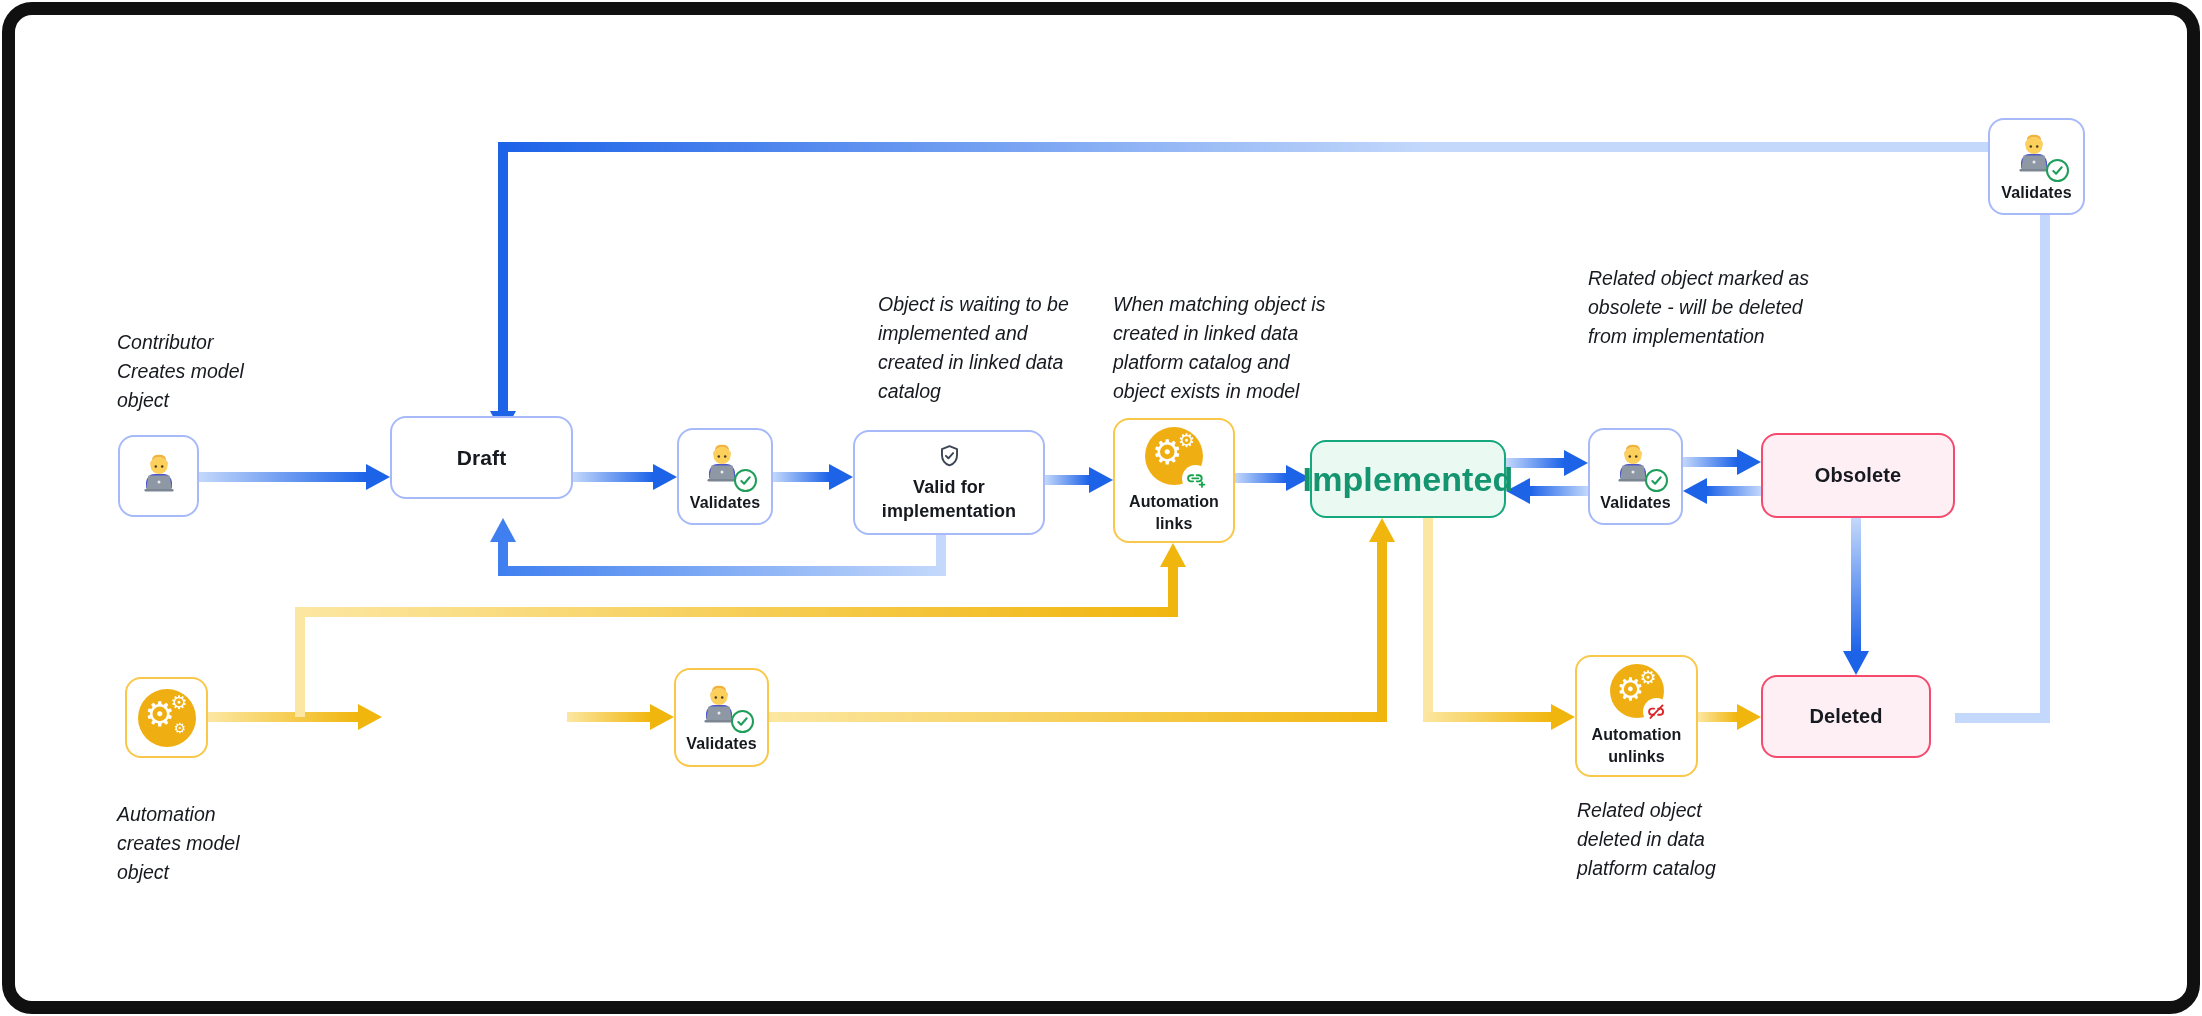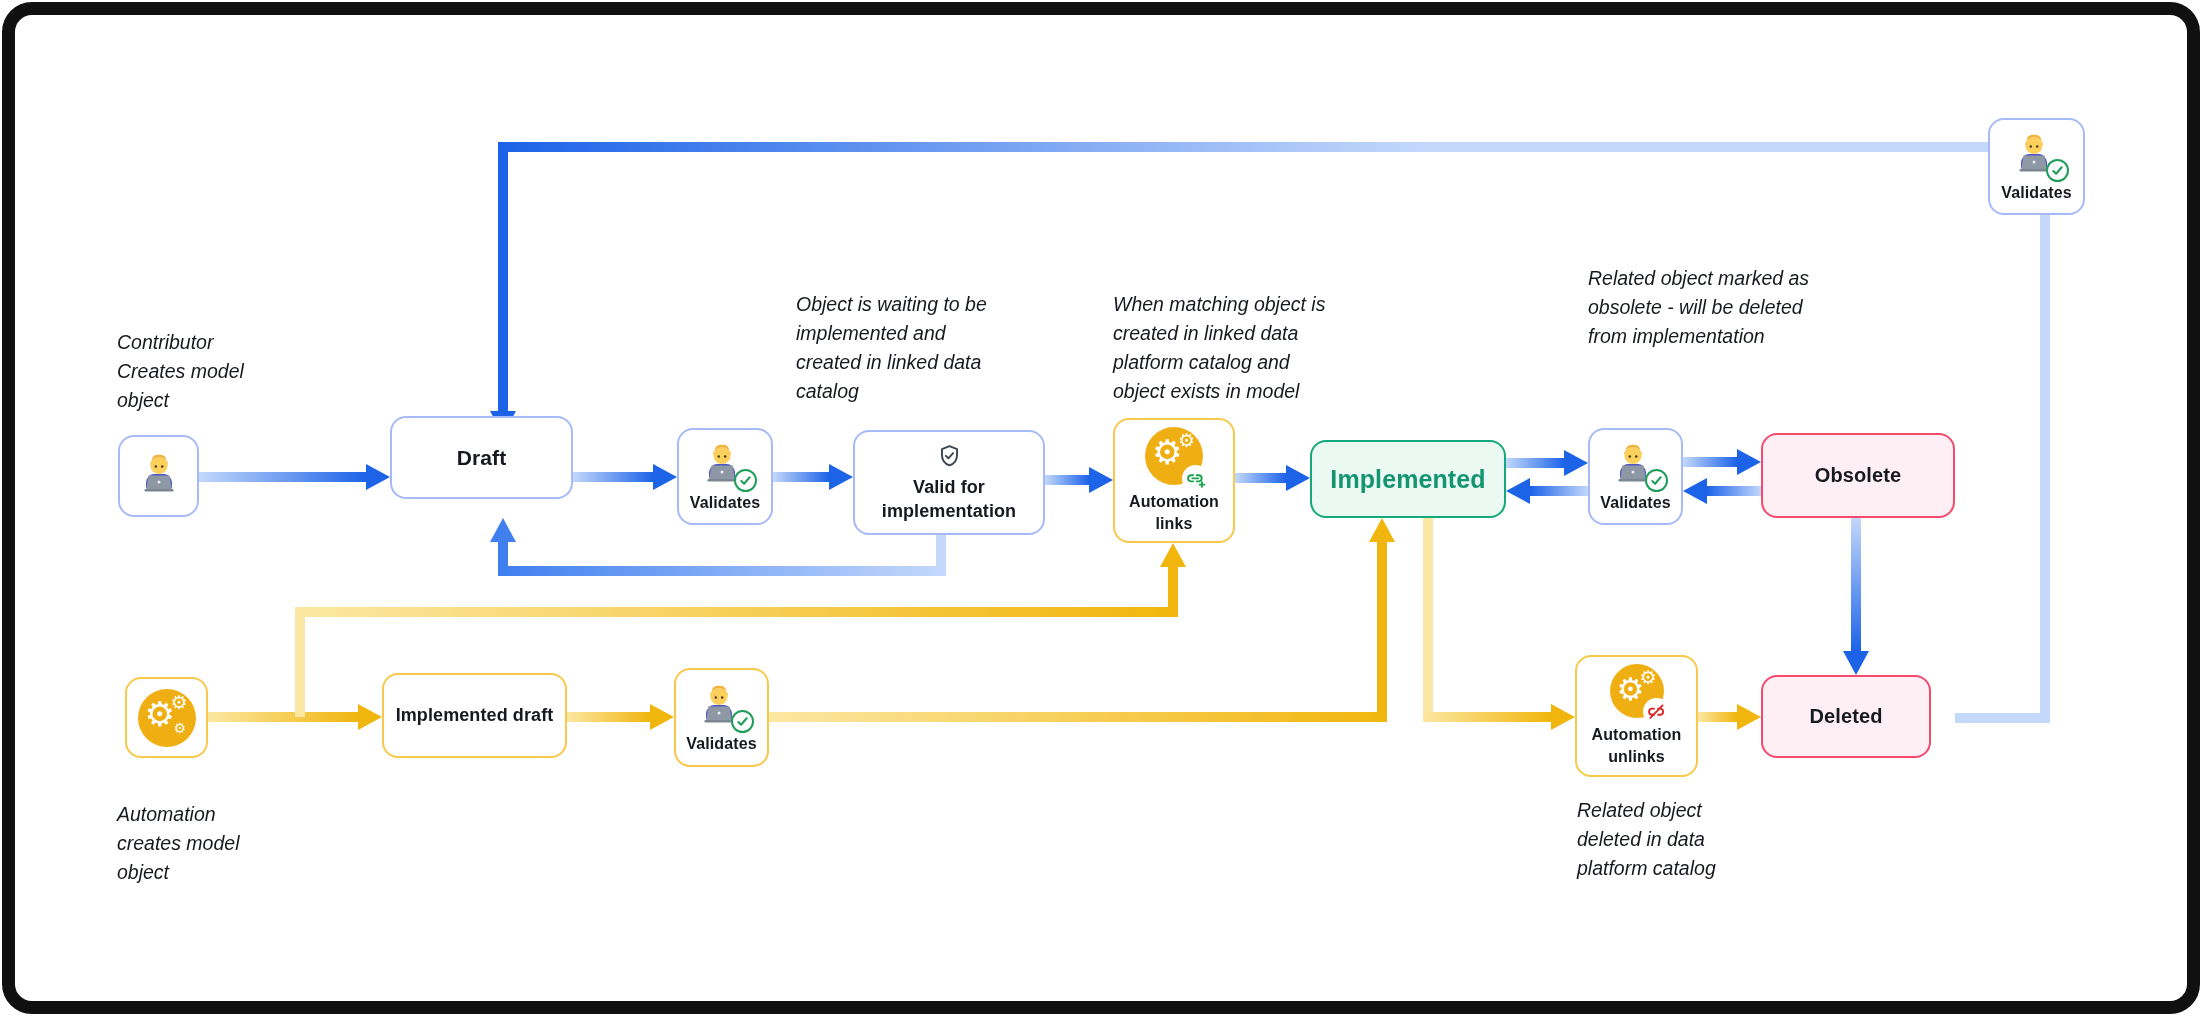--- a/index.html
+++ b/index.html
@@ -36,21 +36,21 @@
   .node{position:absolute;background:#fff;border:2px solid var(--blue-border);border-radius:16px;box-sizing:border-box;
         display:flex;flex-direction:column;align-items:center;justify-content:center;z-index:5;}
   .node.yb{border-color:var(--yellow-border);}
   .node.green{border:2.5px solid var(--green-border);background:var(--green-bg);}
   .node.pink{border:2.5px solid var(--pink-border);background:var(--pink-bg);}
   .nlabel{font-weight:700;color:var(--ink);text-align:center;white-space:pre-line;letter-spacing:.1px;}
   .lbl-draft{font-size:21px;}
   .lbl-validates{font-size:16px;margin-top:4px;}
   .lbl-valid{font-size:18px;line-height:24px;margin-top:5px;}
   .lbl-auto{font-size:16px;line-height:22px;margin-top:6px;}
-  .lbl-impl{font-size:25px;color:var(--green-text);}
+  .lbl-impl{font-size:34px;color:var(--green-text);}
   .lbl-state{font-size:20px;}
   .lbl-idraft{font-size:18px;}
   
   .person-wrap{position:relative;width:52px;height:48px;}
   .badge{position:absolute;right:-6px;bottom:-2px;width:23px;height:23px;border-radius:50%;background:#fff;
          border:2.5px solid var(--check-green);box-sizing:border-box;display:flex;align-items:center;justify-content:center;}
   .gear-circle{position:relative;width:58px;height:58px;border-radius:50%;background:var(--yellow-icon);color:#fff;
                font-family:"DejaVu Sans",sans-serif;}
   .gear-circle .g1{position:absolute;left:7px;top:8px;font-size:34px;line-height:34px;}
   .gear-circle .g2{position:absolute;left:33px;top:4px;font-size:19px;line-height:19px;}
@@ -245,23 +245,20 @@
     </div>
 
     <div class="node yb" style="left:125px;top:677px;width:83px;height:81px">
       <span class="gear-circle">
         <span class="g1">⚙</span>
         <span class="g2">⚙</span>
         <span class="g3">⚙</span>
       </span>
     </div>
 
-    <div class="node yb" style="left:382px;top:673px;width:185px;height:85px">
-      <span class="nlabel lbl-idraft">Implemented draft</span>
-    </div>
 
     <div class="node yb" style="left:674px;top:668px;width:95px;height:99px">
       <span class="person-wrap">
         <span><svg width="46" height="44" viewBox="0 0 46 44">
               <circle cx="23" cy="13.5" r="8.6" fill="#FCD05B"></circle>
               <path d="M14.4 13.5 a8.6 8.6 0 0 1 17.2 0 q0.8-3.4-1.6-5.2 q0.4-5.6-7-5.6 q-7.4 0-7 5.6 q-2.4 1.8-1.6 5.2 Z" fill="#F2B33D"></path>
               <circle cx="19.8" cy="14.6" r="1.25" fill="#4A3A22"></circle>
               <circle cx="26.2" cy="14.6" r="1.25" fill="#4A3A22"></circle>
               <path d="M10 30 q2-8 8-8 h10 q6 0 8 8 l0 6 h-26 Z" fill="#4E56C9"></path>
               <path d="M12.5 23.5 L33.5 23.5 L36 38 L10 38 Z" fill="#8E98A4"></path>
@@ -293,21 +290,21 @@
 unlinks</span>
     </div>
 
     <div class="node pink" style="left:1761px;top:675px;width:170px;height:83px">
       <span class="nlabel lbl-state">Deleted</span>
     </div>
 
     <div class="anno" style="left:117px;top:328px">Contributor
 Creates model
 object</div>
-    <div class="anno" style="left:796px;top:290px">Object is waiting to be
+    <div class="anno" style="left:878px;top:290px">Object is waiting to be
 implemented and
 created in linked data
 catalog</div>
     <div class="anno" style="left:1113px;top:290px">When matching object is
 created in linked data
 platform catalog  and
 object exists in model</div>
     <div class="anno" style="left:1588px;top:264px">Related object marked as
 obsolete - will be deleted
 from implementation</div>

